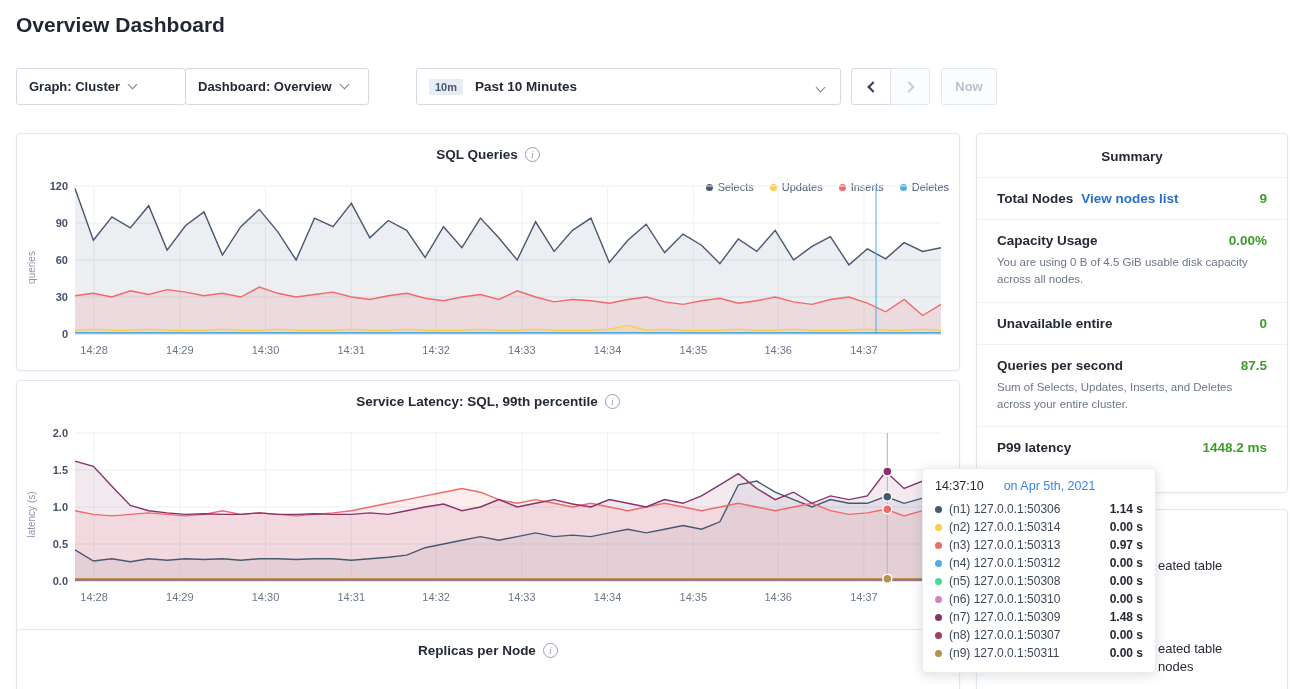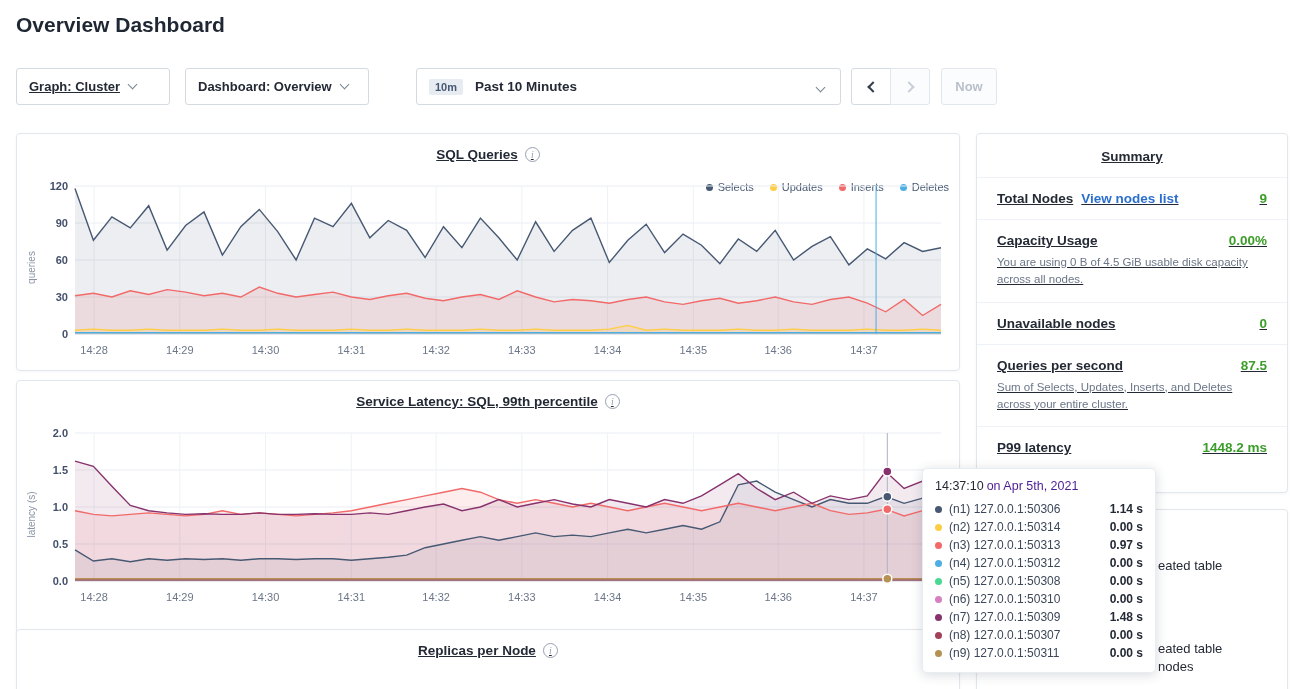--- a/index.html
+++ b/index.html
@@ -4,37 +4,37 @@
 <style>
   * { margin:0; padding:0; box-sizing:border-box; }
   body { font-family:"Liberation Sans", sans-serif; color:#242a35; background:#fff; }
   .page { position:relative; width:1290px; height:689px; background:#fff; overflow:hidden;padding-left:40px; }
 
   .page-title { position:absolute; left:16px; top:13px; font-size:21px; font-weight:700; color:#1f2733; }
 
   .ctl { position:absolute; top:68px; height:37px; background:#fff; border:1px solid #d4dae2;
          border-radius:3px; display:flex; align-items:center; padding:0 12px; font-size:13px;
          font-weight:700; color:#242a35; cursor:pointer; }
-  #dd-graph { left:16px; width:154px;text-decoration:underline; }
+  #dd-graph { left:16px; width:170px; }
   #dd-dashboard { left:185px; width:184px; }
   #time-range { left:416px; width:425px; }
   .chev-down { width:7px; height:7px; border-right:1.5px solid #7a8494; border-bottom:1.5px solid #7a8494;
                transform:rotate(45deg); margin-left:9px; margin-top:-4px; }
   .tr-chev { position:absolute; right:16px; top:15px; margin:0; }
   .badge-10m { background:#e7ecf3; color:#475872; font-size:11px; font-weight:700; padding:2px 6px; border-radius:2px; }
   .tr-label { margin-left:12px; font-size:13.5px; }
   #nav-prev { left:851px; width:40px; justify-content:center; border-top-right-radius:0; border-bottom-right-radius:0; }
   #nav-next { left:890px; width:40px; justify-content:center; background:#fbfcfd; border-color:#e2e7ee;
               border-top-left-radius:0; border-bottom-left-radius:0; }
   .chev-left  { width:8px; height:8px; border-left:2px solid #333d4e; border-bottom:2px solid #333d4e; transform:rotate(45deg); margin-left:3px;}
   .chev-right { width:8px; height:8px; border-right:2px solid #c9d0da; border-top:2px solid #c9d0da; transform:rotate(45deg); margin-right:3px;}
   #now-btn { left:941px; width:56px; justify-content:center; color:#b9c0cb; background:#fbfcfd; border-color:#e2e7ee; }
 
   .panel { position:absolute; background:#fff; border:1px solid #e2e7ee; border-radius:4px;
-           box-shadow:0 1px 3px rgba(60,70,90,0.05);text-decoration:underline; }
+           box-shadow:0 1px 3px rgba(60,70,90,0.05); }
   #panel-sql      { left:16px;  top:133px; width:944px; height:238px; }
   #panel-latency  { left:16px;  top:380px; width:944px; height:262px; }
   #panel-replicas { left:16px;  top:629px; width:944px; height:80px;  }
   #panel-summary  { left:976px; top:133px; width:312px; height:360px; }
   #panel-events   { left:976px; top:509px; width:312px; height:200px; }
 
   .chart-title-row { display:flex; justify-content:center; align-items:center; gap:7px; padding-top:13px; }
   .chart-title { font-size:13.5px; font-weight:700; color:#242a35; }
   .info-icon { width:15px; height:15px; border:1px solid #97a1b0; border-radius:50%; color:#97a1b0;
                font-size:10px; line-height:1; display:flex; align-items:center; justify-content:center;
@@ -56,21 +56,21 @@
   .srow-head { display:flex; align-items:baseline; }
   .srow-label { font-weight:700; font-size:13.5px; color:#242a35; }
   .srow-link { color:var(--link-blue,#2b6fce); font-weight:700; font-size:13.5px; margin-left:8px; cursor:pointer; }
   .srow-value { margin-left:auto; color:var(--accent-green,#3c9d2a); font-weight:700; font-size:13.5px; }
   .srow-desc { font-size:11.5px; color:#6b7688; margin-top:6px; line-height:1.5; }
 
   #tooltip { position:absolute; left:922px; top:468px; width:234px; background:#fff;
              border:1px solid #e9edf2; border-radius:5px; box-shadow:0 2px 12px rgba(40,50,70,0.18);
              padding:10px 12px; z-index:20; }
   .tt-title { font-size:12.5px; margin-bottom:7px; color:#242a35; }
-  .tt-date { color:#4c1d95; margin-left:3px; }
+  .tt-date { color:#3b82f6; margin-left:20px; }
   .tt-row { display:flex; align-items:center; gap:7px; height:18px; font-size:12px; }
   .tt-dot { width:7px; height:7px; border-radius:50%; flex:none; }
   .tt-label { color:#3c4758; white-space:nowrap; }
   .tt-val { margin-left:auto; font-weight:700; color:#242a35; }
 
   .frag { position:absolute; font-size:13px; color:#242a35; z-index:5; }
   #frag-0 { left:1158px; top:558px; }
   #frag-1 { left:1158px; top:641px; }
   #frag-2 { left:1158px; top:659px; }
 </style>
@@ -248,21 +248,21 @@
     <div class="srow">
       <div class="srow-head">
         <span class="srow-label">Capacity Usage</span>
         <span class="srow-value">0.00%</span>
       </div>
       <div class="srow-desc">You are using 0 B of 4.5 GiB usable disk capacity across all nodes.</div>
     </div>
 
     <div class="srow">
       <div class="srow-head">
-        <span class="srow-label">Unavailable nodes</span>
+        <span class="srow-label">Unavailable entire</span>
         <span class="srow-value">0</span>
       </div>
     </div>
 
     <div class="srow">
       <div class="srow-head">
         <span class="srow-label">Queries per second</span>
         <span class="srow-value">87.5</span>
       </div>
       <div class="srow-desc">Sum of Selects, Updates, Inserts, and Deletes across your entire cluster.</div>

